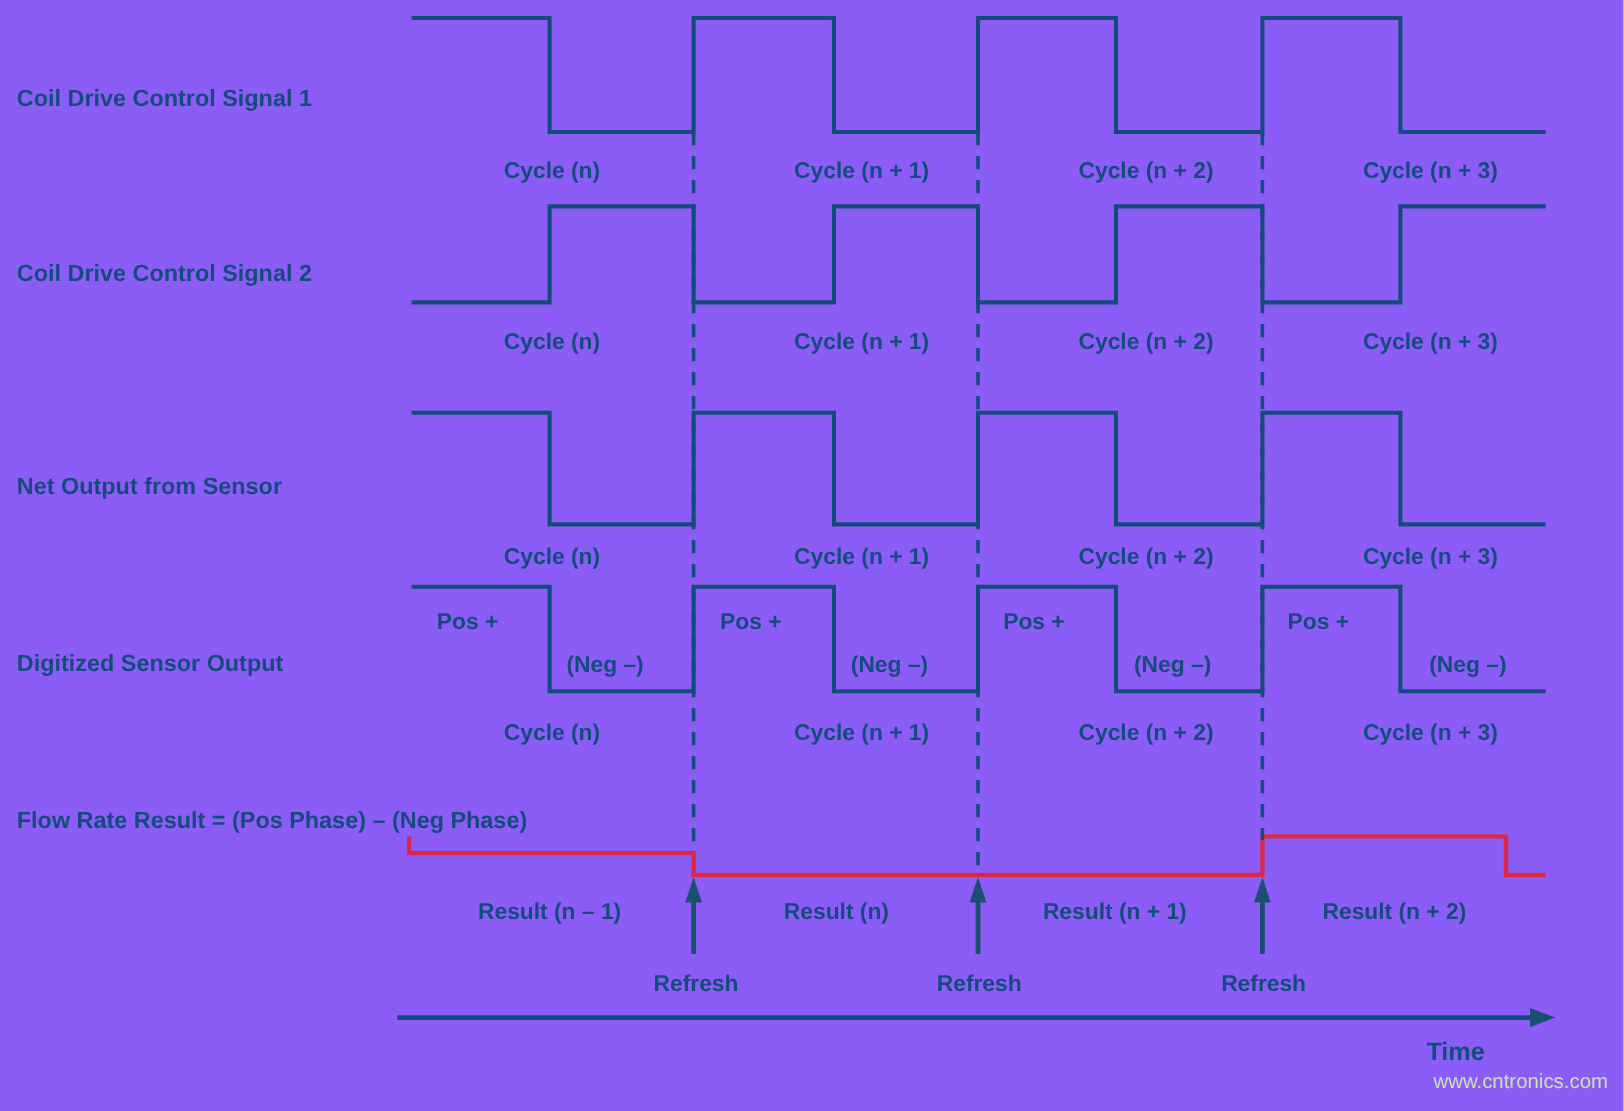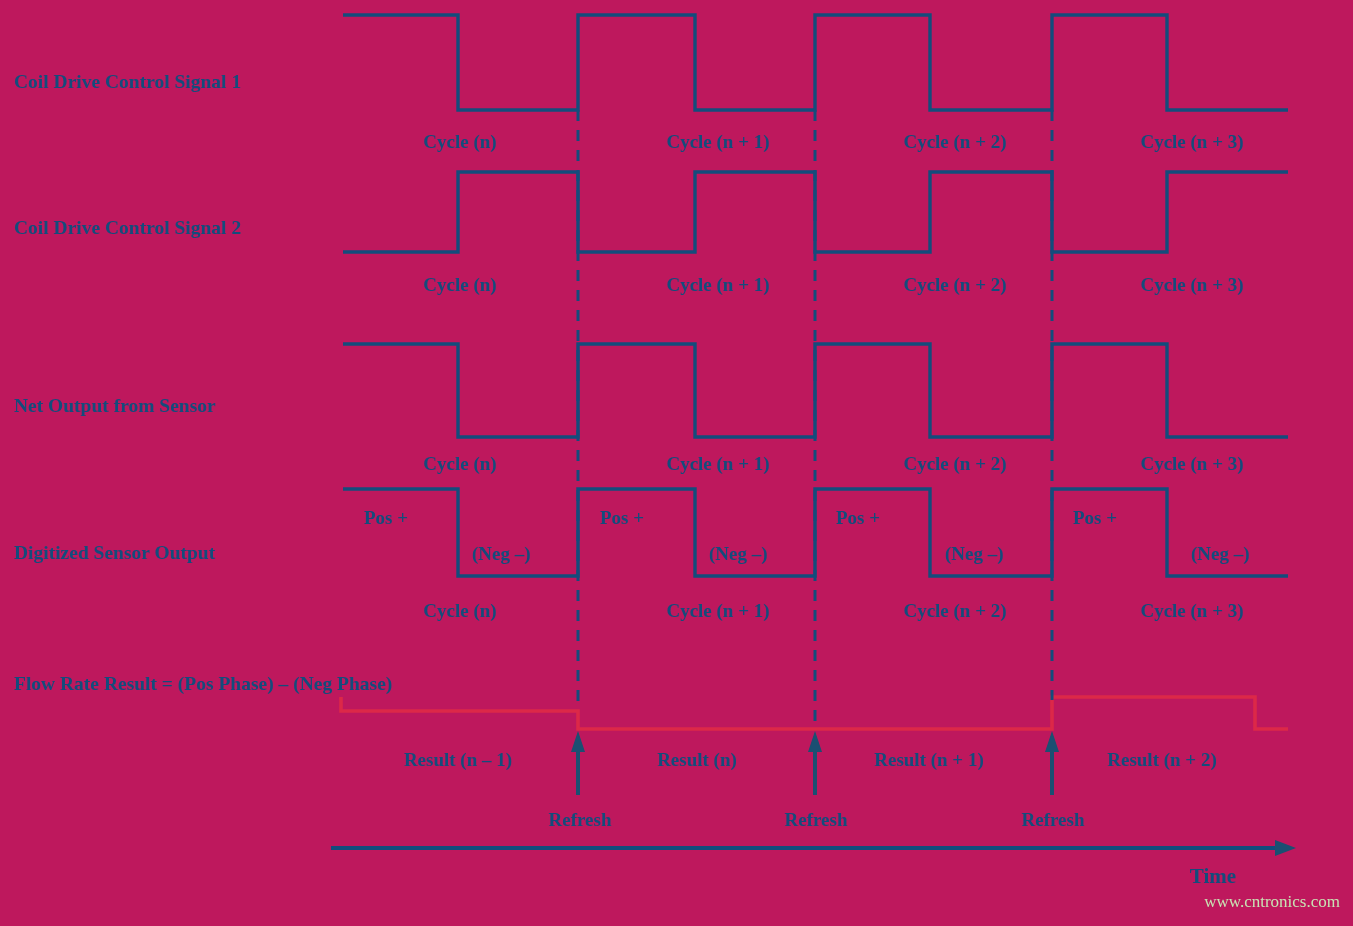--- a/index.html
+++ b/index.html
@@ -4,22 +4,22 @@
 <style>
   html, body {
     margin: 0;
     padding: 0;
     background: #ffffff;
   }
   #stage {
     position: relative;
     width: 1353px;
     height: 926px;
-    background: #be185d;
-    font-family: Liberation Serif, serif;
+    background: #8b5cf6;
+    font-family: Liberation Sans, sans-serif;
     overflow: hidden;
   }
   #diagram {
     position: absolute;
     inset: 0;
     width: 1353px;
     height: 926px;
   }
   .row-label {
     font-weight: bold;

